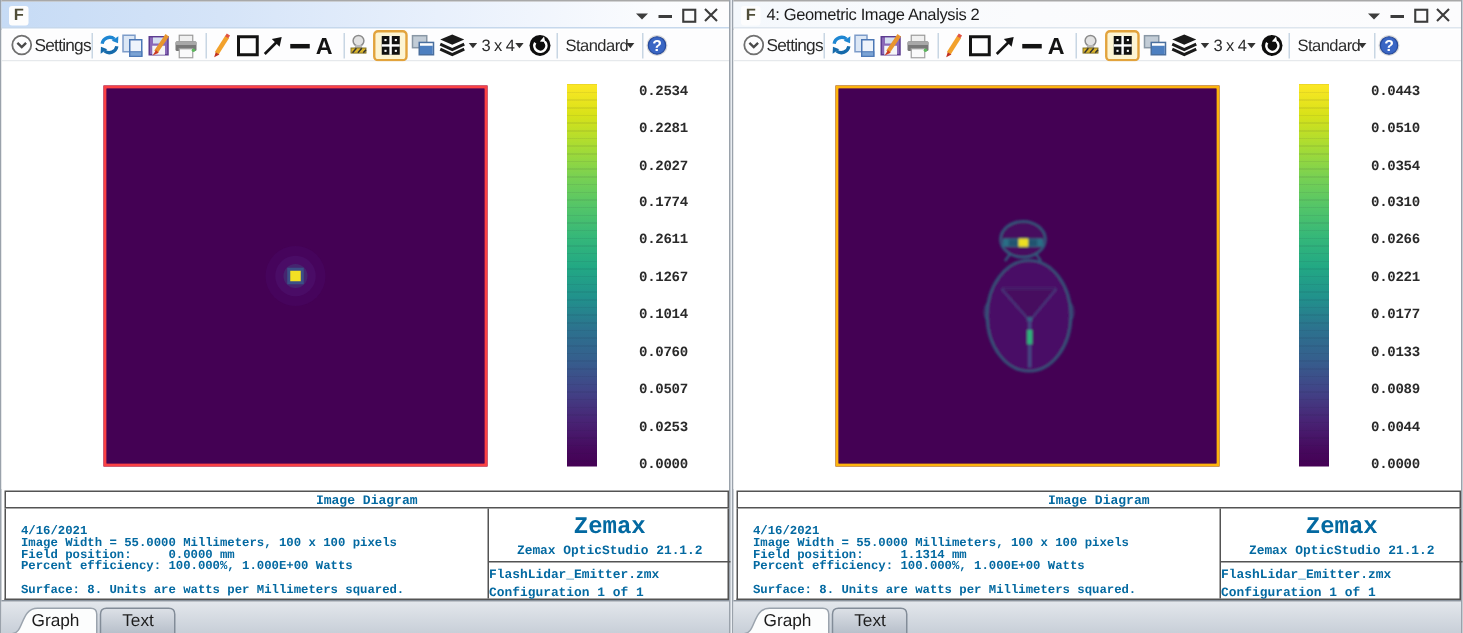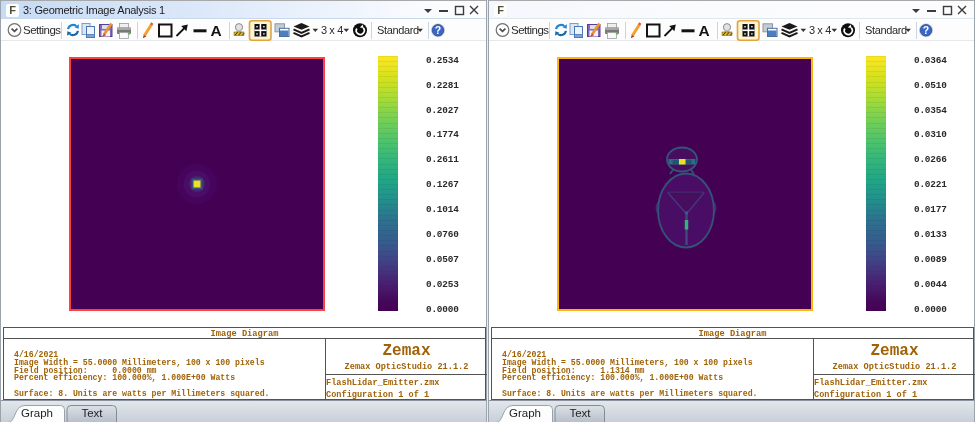--- a/index.html
+++ b/index.html
@@ -16,39 +16,38 @@
 .wbtns svg { display:block; }
 .toolbar { position:absolute; top:20px; left:0; right:0; height:21px; background:#fdfdfe; border-bottom:1px solid #e6e9ec; }
 .graph { position:absolute; top:41px; left:0; right:0; height:285px; background:#fff; }
 .plotbox { position:absolute; left:68px; top:16px; width:256px; height:254px; background:#440154; }
 #w1 .plotbox { border:2px solid #fb4144; }
 #w2 .plotbox { border:2px solid #fdb40d; }
 .cbar { position:absolute; left:376.5px; top:15px; width:20px; height:255px;
  background:linear-gradient(to bottom,#fde725 0%,#d8e219 8%,#aadc32 16%,#7ad151 24%,#54c568 32%,#35b779 40%,#22a884 48%,#21918c 56%,#2c728e 64%,#355f8d 72%,#414487 80%,#482475 88%,#46085c 96%,#440154 100%); }
 .cbar:after { content:""; position:absolute; inset:0; background:repeating-linear-gradient(to bottom, rgba(20,20,50,0.07) 0px, rgba(20,20,50,0.07) 1px, transparent 1px, transparent 5.12px); }
 .clab { position:absolute; left:425px; width:40px; font-family:"Liberation Mono",monospace; font-size:9.4px; font-weight:bold; color:#2a2a2a; letter-spacing:-0.2px; }
-.textpanel { position:absolute; top:327px; left:2px; width:483px; height:73px; background:#fff; font-family:"Liberation Mono",monospace; color:#a16207; }
+.textpanel { position:absolute; top:327px; left:2px; width:483px; height:73px; background:#fff; font-family:"Liberation Mono",monospace; color:#0369a1; }
 .tp-head { position:absolute; top:0; left:0; right:0; height:12px; border:1px solid #535353; text-align:center; font-size:8.7px; font-weight:bold; line-height:12px; }
 .tp-body { position:absolute; top:12px; left:0; right:0; bottom:0; border:1px solid #535353; border-top:none; }
 .tp-left { position:absolute; left:10px; top:12px; font-size:8.2px; font-weight:bold; line-height:7.8px; white-space:pre; }
 .tp-right { position:absolute; left:321px; top:0; bottom:0; width:162px; border-left:1px solid #535353; }
 .tp-r1 { position:absolute; top:0; left:0; right:0; height:36px; border-bottom:1px solid #535353; text-align:center; }
 .tp-r2 { position:absolute; top:36px; left:0; right:0; bottom:0; text-align:left; }
 .zx1 { font-size:16px; font-weight:bold; margin-top:3px; }
 .zx2 { font-size:8.6px; font-weight:bold; margin-top:2px; }
 .zx3 { font-size:8.6px; font-weight:bold; margin-top:2.5px; }
 .tabbar { position:absolute; top:400px; left:0; right:0; height:22px; background:linear-gradient(to bottom,#e3e7ec,#c8cfd8); border-top:1px solid #8b949e; }
 </style>
 </head>
 <body>
 
 <div class="win" id="w1">
   <div class="titlebar">
     <div class="ficon">F</div>
-    <div class="wtitle">3: Geometric Image Analysis 1</div>
     <div class="wbtns">
         <svg width="62" height="19" viewBox="0 0 62 19">
       <path d="M1 8 L9 8 L5 12 Z" fill="#3c3c3c"></path>
       <rect x="16" y="9" width="9" height="2" fill="#3c3c3c"></rect>
       <rect x="32.5" y="5.5" width="8" height="8" fill="none" stroke="#3c3c3c" stroke-width="1.4"></rect>
       <path d="M47 5 L55 13 M55 5 L47 13" stroke="#3c3c3c" stroke-width="1.4"></path>
     </svg>
       </div>
   </div>
   <div class="toolbar"><svg class="tbsvg" width="460" height="21" viewBox="0 0 460 21">
@@ -168,20 +167,21 @@
       <path d="M66 21.5 L66 8.5 Q66 4.5 70 4.5 L111.5 4.5 Q115.5 4.5 115.5 8.5 L115.5 21.5 Z" fill="url(#tg)" stroke="#828c98" stroke-width="1"></path>
       <path d="M7 21.5 C15 21.5 12.5 4.5 24 4.5 L59.5 4.5 Q63.5 4.5 63.5 8.5 L63.5 21.5 Z" fill="#fcfdfd" stroke="#9aa3ad" stroke-width="1"></path>
       <text x="36" y="16" font-size="11.5" fill="#1d1d1d" text-anchor="middle">Graph</text>
       <text x="91" y="16" font-size="11.5" fill="#1d1d1d" text-anchor="middle">Text</text>
       </svg></div>
 </div>
 
 <div class="win" id="w2">
   <div class="titlebar">
     <div class="ficon">F</div>
+    <div class="wtitle">4: Geometric Image Analysis 2</div>
     <div class="wbtns">
         <svg width="62" height="19" viewBox="0 0 62 19">
       <path d="M1 8 L9 8 L5 12 Z" fill="#3c3c3c"></path>
       <rect x="16" y="9" width="9" height="2" fill="#3c3c3c"></rect>
       <rect x="32.5" y="5.5" width="8" height="8" fill="none" stroke="#3c3c3c" stroke-width="1.4"></rect>
       <path d="M47 5 L55 13 M55 5 L47 13" stroke="#3c3c3c" stroke-width="1.4"></path>
     </svg>
       </div>
   </div>
   <div class="toolbar"><svg class="tbsvg" width="460" height="21" viewBox="0 0 460 21">
@@ -268,21 +268,21 @@
       <path d="M127.5 154.5 L127.5 186" stroke="#434a85" stroke-opacity="0.95" stroke-width="2.2" fill="none"></path>
       <rect x="125.8" y="161" width="3.4" height="9.5" fill="#2fb47c"></rect>
           </g>
       <defs>
             <filter id="blur2" x="-10%" y="-10%" width="120%" height="120%">
               <feGaussianBlur stdDeviation="0.55"></feGaussianBlur>
             </filter>
           </defs>
     </svg></div>
     <div class="cbar"></div>
-    <div class="clab" style="top:13.7px">0.0364</div>
+    <div class="clab" style="top:13.7px">0.0443</div>
     <div class="clab" style="top:38.6px">0.0510</div>
     <div class="clab" style="top:63.5px">0.0354</div>
     <div class="clab" style="top:88.4px">0.0310</div>
     <div class="clab" style="top:113.3px">0.0266</div>
     <div class="clab" style="top:138.2px">0.0221</div>
     <div class="clab" style="top:163.1px">0.0177</div>
     <div class="clab" style="top:188.0px">0.0133</div>
     <div class="clab" style="top:212.9px">0.0089</div>
     <div class="clab" style="top:237.8px">0.0044</div>
     <div class="clab" style="top:262.7px">0.0000</div>

